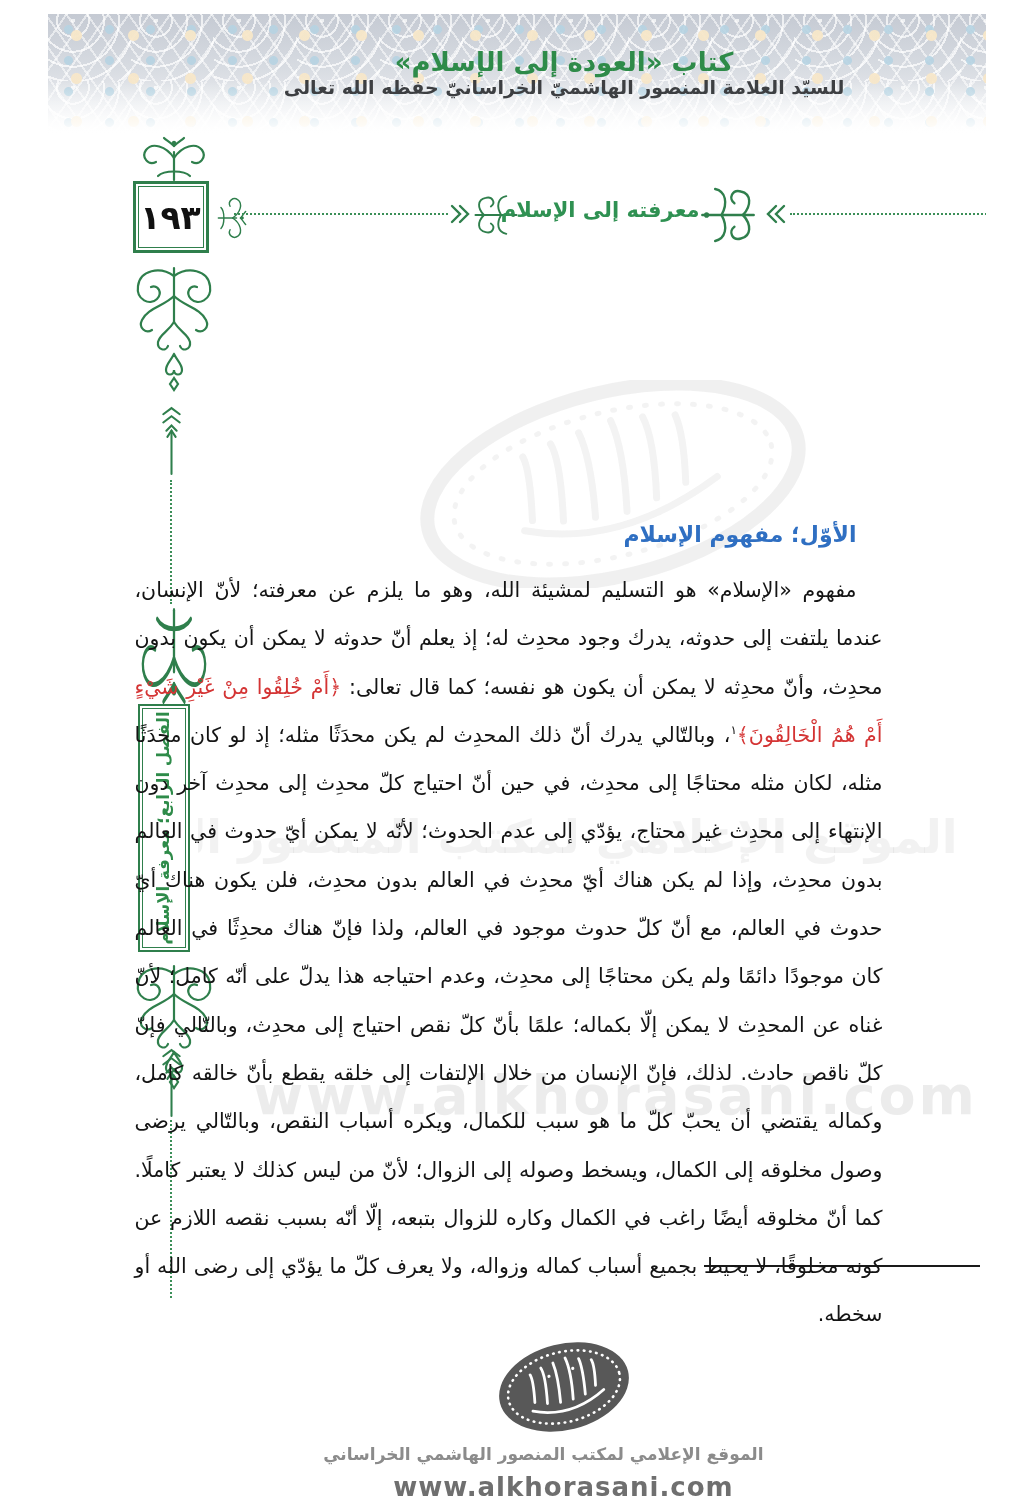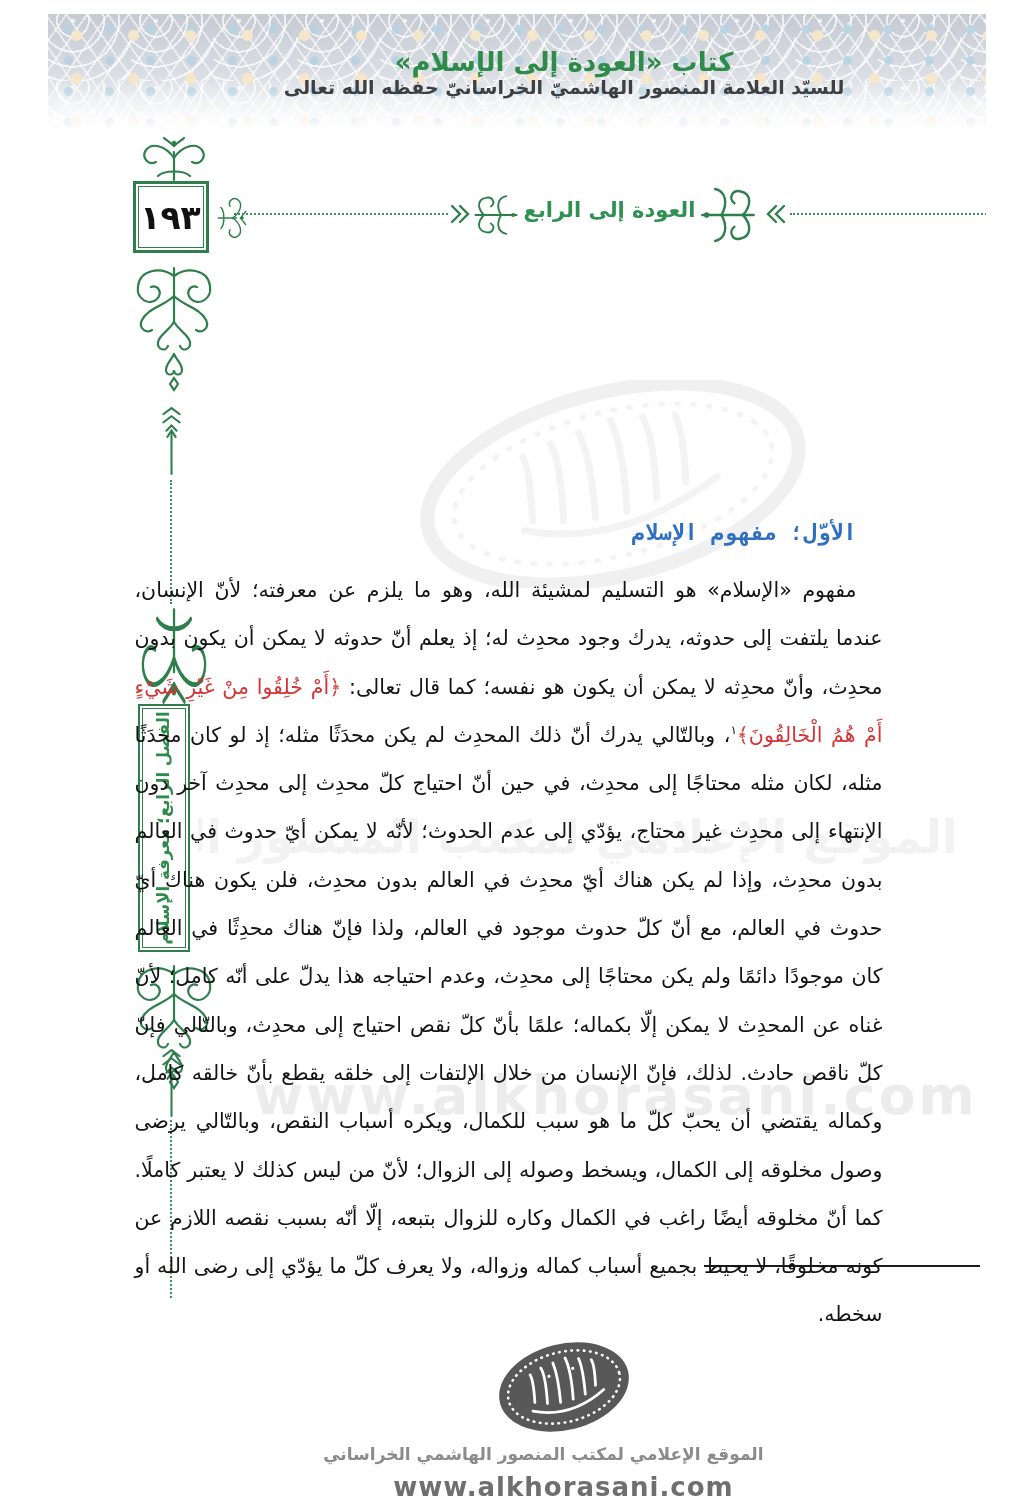--- a/index.html
+++ b/index.html
@@ -48,21 +48,21 @@
     color:#2e8b49;font-weight:bold;font-size:16.5px;line-height:26px;}
   
   .hdot{position:absolute;height:0;border-top:2.5px dotted #3b8f58;}
   .run-title{position:absolute;left:472px;top:184px;width:180px;text-align:center;
     color:#2f9152;font-size:21px;font-weight:bold;white-space:nowrap;}
   
   .content{position:absolute;right:103px;top:484px;width:748px;z-index:2;
     color:#141414;font-size:20.5px;line-height:48.3px;text-align:justify;text-justify:inter-word;}
   .para{margin:0;text-indent:26px;}
   .h-blue{color:#2f6fc2;font-weight:bold;font-size:22px;line-height:48px;
-    margin:13px 26px 7px 0;font-family:Liberation Mono, monospace;}
+    margin:13px 26px 7px 0;}
   .verse{color:#d43434;}
   .fn-mark{font-size:12px;vertical-align:super;line-height:0;color:#141414;}
   
   .fn-rule{position:absolute;left:656px;top:1251px;width:276px;border-top:2px solid #1a1a1a;}
   .fn-text{position:absolute;left:605px;top:1259px;width:300px;text-align:right;direction:rtl;
     font-size:18.5px;color:#141414;}
   
   .seal{position:absolute;left:436px;top:1315px;width:160px;height:116px;}
   .f-callig{position:absolute;left:316px;top:1430px;width:400px;text-align:center;
     font-size:17px;font-weight:bold;color:#8b8b8b;white-space:nowrap;}
@@ -173,21 +173,21 @@
     </svg>
   <div class="vdot" style="left:122px;top:1106px;height:178px"></div>
 
   <div class="hdot" style="left:186px;top:199px;width:214px"></div>
   <svg class="orn" style="left:402px;top:188px" width="24" height="24" viewBox="0 0 24 24">
       <use href="#g-chev" transform="rotate(180 12 12)"></use>
     </svg>
   <svg class="orn" style="left:424px;top:174px" width="48" height="54" viewBox="0 0 56 56">
       <use href="#g-hfl"></use>
     </svg>
-  <div class="run-title">العودة إلى الرابع</div>
+  <div class="run-title">معرفته إلى الإسلام</div>
   <svg class="orn" style="left:650px;top:168px;transform:scaleX(-1)" width="60" height="66" viewBox="0 0 56 56" preserveAspectRatio="none">
       <use href="#g-hfl"></use>
     </svg>
   <svg class="orn" style="left:714px;top:188px" width="24" height="24" viewBox="0 0 24 24">
       <use href="#g-chev"></use>
     </svg>
   <div class="hdot" style="left:742px;top:199px;width:216px"></div>
 
   <div class="content">
     <div class="h-blue">الأوّل؛ مفهوم الإسلام</div>

